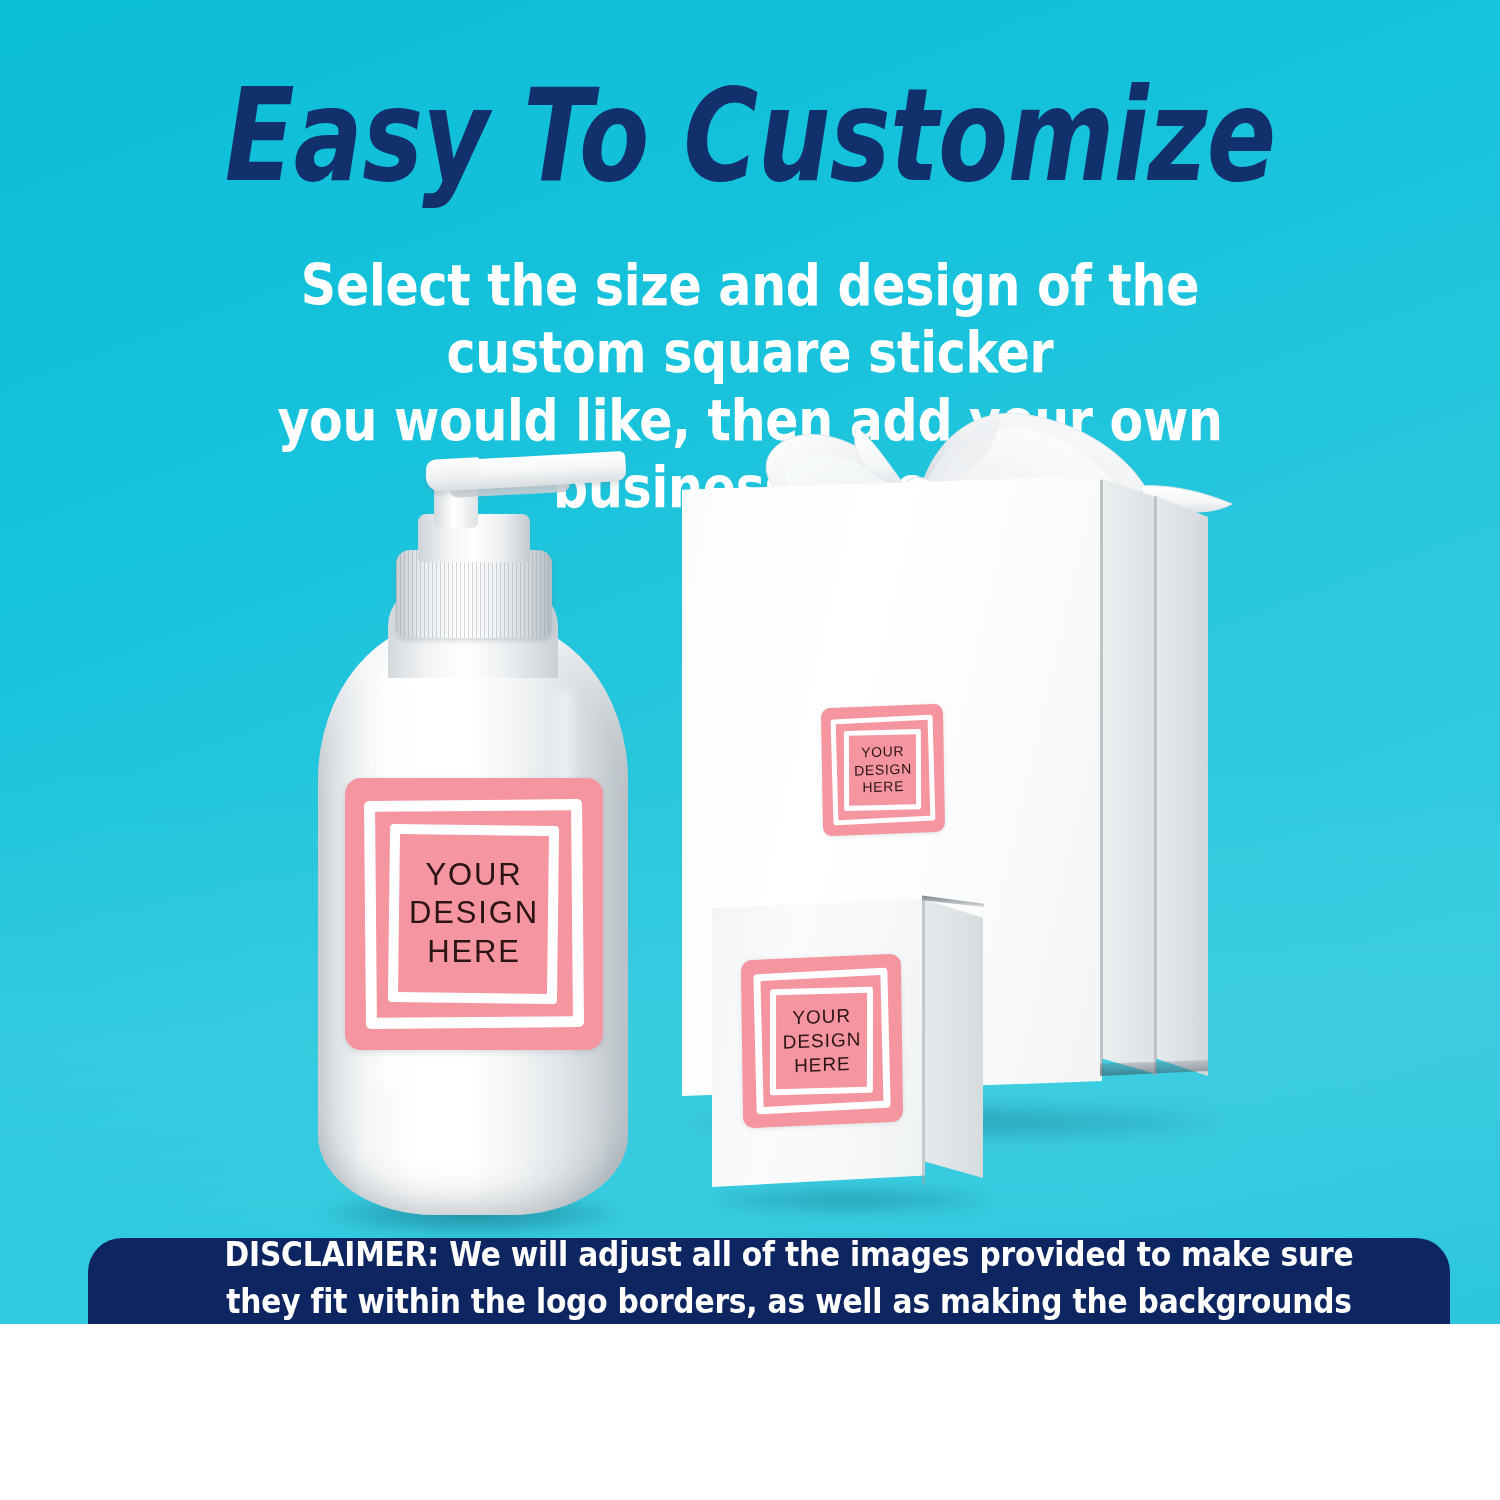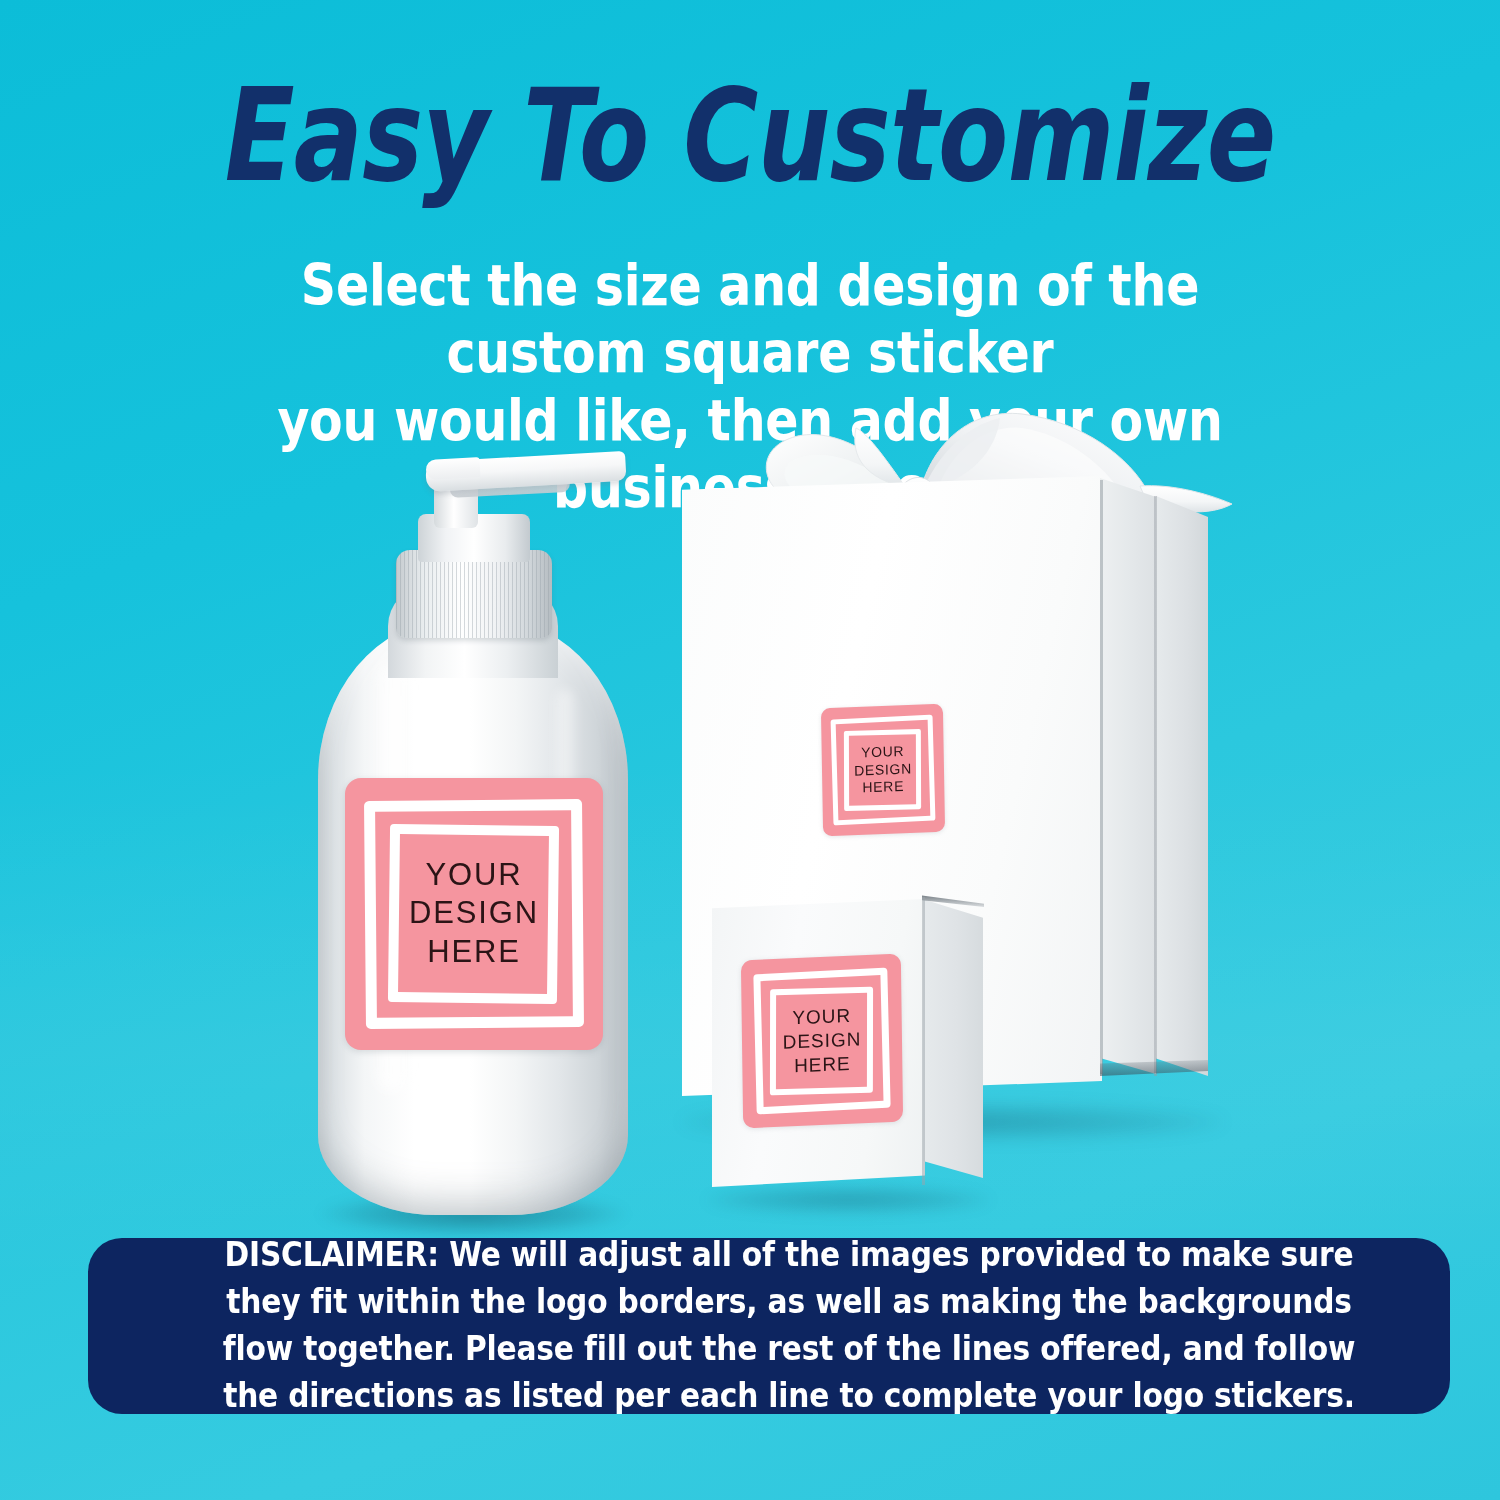--- a/index.html
+++ b/index.html
@@ -9,21 +9,21 @@
   body {
     width: 1500px;
     height: 1500px;
     overflow: hidden;
     font-family: "Liberation Sans", sans-serif;
   }
 
   #stage {
     position: relative;
     width: 1500px;
-    height: 1500px;
+    height: 1324px;
     background: linear-gradient(160deg, #0cbdd8 0%, #16c2dc 30%, #2bc8de 58%, #35cbe0 78%, #2ec6dd 100%);
     overflow: hidden;
   }
 
   
   .backdrop-wash {
     position: absolute;
     left: 0;
     top: 760px;
     width: 1500px;

